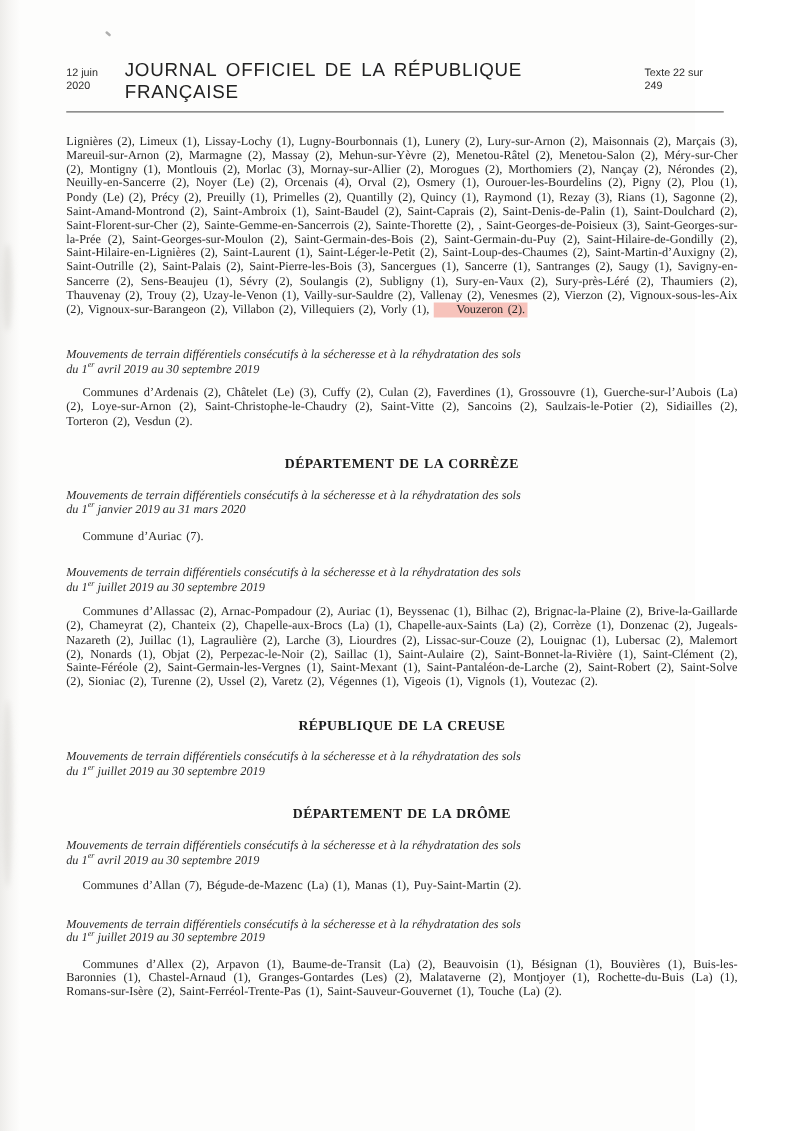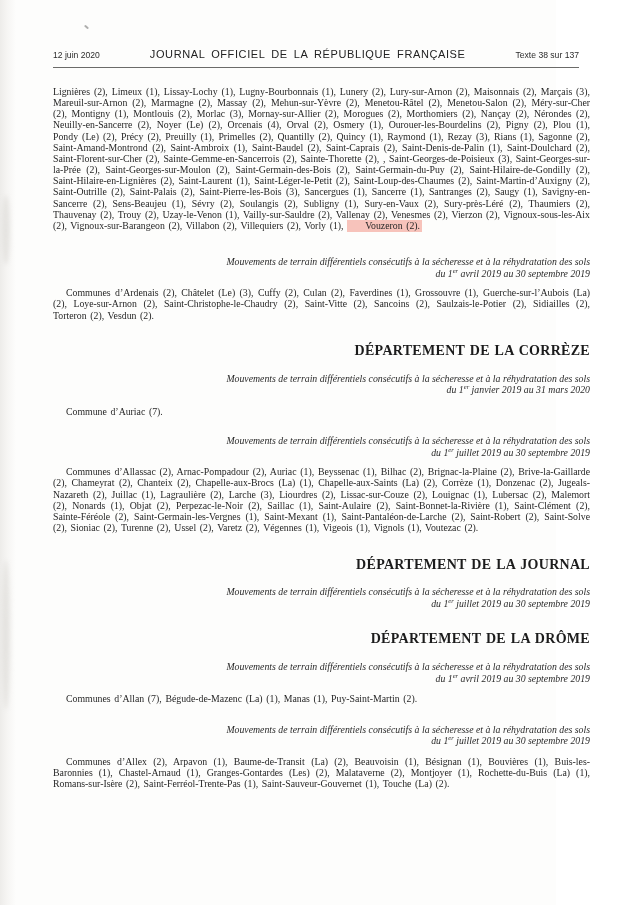--- a/index.html
+++ b/index.html
@@ -37,21 +37,21 @@
   }
   
   .header-row{
     margin-top:48px;
     display:flex;align-items:baseline;justify-content:space-between;
     font-family:"Liberation Sans","DejaVu Sans",sans-serif;
     font-size:8.6px;color:#2c2c2c;
     padding-right:11px;
   }
   .header-title{
-    font-size:11px;letter-spacing:.6px;word-spacing:2.5px;color:#222;
+    font-size:15px;letter-spacing:.6px;word-spacing:2.5px;color:#222;
   }
   .header-rule{
     margin-top:7px;margin-right:11px;height:1px;background:#6b6b69;
   }
   
   .para{
     font-size:9.8px;line-height:11.15px;
     text-align:justify;
     word-spacing:1.2px;
   }
@@ -62,34 +62,34 @@
   .p-correze{margin-top:8px;}
   .p-creuse{margin-top:8px;}
   .p-drome-avril{margin-top:8px;}
   .p-drome-juillet{margin-top:9px;}
   .hl{
     background:var(--hl,#f7c3bb);
     padding:0 2px 1px 18px;
   }
   
   .mvt{
-    text-align:right;font-style:italic;
+    text-align:left;font-style:italic;
     font-size:9.8px;line-height:11.6px;color:#2a2a2a;
   }
   .mvt sup{font-size:6.5px;line-height:0;font-style:italic;}
   .h-after-p1{margin-top:25px;}
   .h-correze-janv{margin-top:14px;}
   .h-correze-juil{margin-top:18px;}
   .h-creuse{margin-top:13px;}
   .h-drome-avril{margin-top:14px;}
   .h-drome-juil{margin-top:20px;}
   
   .dept{
-    text-align:right;font-weight:bold;
-    font-size:14px;letter-spacing:.3px;word-spacing:1px;color:#1c1c1c;
+    text-align:center;font-weight:bold;
+    font-size:11px;letter-spacing:.3px;word-spacing:1px;color:#1c1c1c;
     margin-top:22px;
   }
   .dept-correze{margin-top:22px;}
   .dept-creuse{margin-top:24px;}
   .dept-drome{}
 </style>
 </head>
 <body>
 
 <div class="page">
@@ -97,21 +97,21 @@
   <div class="edge-shadow"></div>
   <div class="edge-smudge smudge-1"></div>
   <div class="edge-smudge smudge-2"></div>
   <div class="corner-speck"></div>
 
   <div class="content">
 
     <div class="header-row">
       <span class="header-date">12 juin 2020</span>
       <span class="header-title">JOURNAL OFFICIEL DE LA RÉPUBLIQUE FRANÇAISE</span>
-      <span class="header-texte">Texte 38 sur 137</span>
+      <span class="header-texte">Texte 22 sur 249</span>
     </div>
     <div class="header-rule"></div>
 
     <p class="para p-cher"><span>Lignières (2), Limeux (1), Lissay-Lochy (1), Lugny-Bourbonnais (1), Lunery (2), Lury-sur-Arnon (2), Maisonnais (2), Marçais (3), Mareuil-sur-Arnon (2), Marmagne (2), Massay (2), Mehun-sur-Yèvre (2), Menetou-Râtel (2), Menetou-Salon (2), Méry-sur-Cher (2), Montigny (1), Montlouis (2), Morlac (3), Mornay-sur-Allier (2), Morogues (2), Morthomiers (2), Nançay (2), Nérondes (2), Neuilly-en-Sancerre (2), Noyer (Le) (2), Orcenais (4), Orval (2), Osmery (1), Ourouer-les-Bourdelins (2), Pigny (2), Plou (1), Pondy (Le) (2), Précy (2), Preuilly (1), Primelles (2), Quantilly (2), Quincy (1), Raymond (1), Rezay (3), Rians (1), Sagonne (2), Saint-Amand-Montrond (2), Saint-Ambroix (1), Saint-Baudel (2), Saint-Caprais (2), Saint-Denis-de-Palin (1), Saint-Doulchard (2), Saint-Florent-sur-Cher (2), Sainte-Gemme-en-Sancerrois (2), Sainte-Thorette (2), , Saint-Georges-de-Poisieux (3), Saint-Georges-sur-la-Prée (2), Saint-Georges-sur-Moulon (2), Saint-Germain-des-Bois (2), Saint-Germain-du-Puy (2), Saint-Hilaire-de-Gondilly (2), Saint-Hilaire-en-Lignières (2), Saint-Laurent (1), Saint-Léger-le-Petit (2), Saint-Loup-des-Chaumes (2), Saint-Martin-d’Auxigny (2), Saint-Outrille (2), Saint-Palais (2), Saint-Pierre-les-Bois (3), Sancergues (1), Sancerre (1), Santranges (2), Saugy (1), Savigny-en-Sancerre (2), Sens-Beaujeu (1), Sévry (2), Soulangis (2), Subligny (1), Sury-en-Vaux (2), Sury-près-Léré (2), Thaumiers (2), Thauvenay (2), Trouy (2), Uzay-le-Venon (1), Vailly-sur-Sauldre (2), Vallenay (2), Venesmes (2), Vierzon (2), Vignoux-sous-les-Aix (2), Vignoux-sur-Barangeon (2), Villabon (2), Villequiers (2), Vorly (1), </span><span class="hl">Vouzeron (2).</span></p>
 
     <div class="mvt h-after-p1">
       <div>Mouvements de terrain différentiels consécutifs à la sécheresse et à la réhydratation des sols</div>
       <div><span>du 1</span><sup>er</sup><span> avril 2019 au 30 septembre 2019</span></div>
     </div>
 
@@ -126,21 +126,21 @@
 
     <p class="para indent p-auriac">Commune d’Auriac (7).</p>
 
     <div class="mvt h-correze-juil">
       <div>Mouvements de terrain différentiels consécutifs à la sécheresse et à la réhydratation des sols</div>
       <div><span>du 1</span><sup>er</sup><span> juillet 2019 au 30 septembre 2019</span></div>
     </div>
 
     <p class="para indent p-correze">Communes d’Allassac (2), Arnac-Pompadour (2), Auriac (1), Beyssenac (1), Bilhac (2), Brignac-la-Plaine (2), Brive-la-Gaillarde (2), Chameyrat (2), Chanteix (2), Chapelle-aux-Brocs (La) (1), Chapelle-aux-Saints (La) (2), Corrèze (1), Donzenac (2), Jugeals-Nazareth (2), Juillac (1), Lagraulière (2), Larche (3), Liourdres (2), Lissac-sur-Couze (2), Louignac (1), Lubersac (2), Malemort (2), Nonards (1), Objat (2), Perpezac-le-Noir (2), Saillac (1), Saint-Aulaire (2), Saint-Bonnet-la-Rivière (1), Saint-Clément (2), Sainte-Féréole (2), Saint-Germain-les-Vergnes (1), Saint-Mexant (1), Saint-Pantaléon-de-Larche (2), Saint-Robert (2), Saint-Solve (2), Sioniac (2), Turenne (2), Ussel (2), Varetz (2), Végennes (1), Vigeois (1), Vignols (1), Voutezac (2).</p>
 
-    <div class="dept dept-creuse">DÉPARTEMENT DE LA JOURNAL</div>
+    <div class="dept dept-creuse">RÉPUBLIQUE DE LA CREUSE</div>
 
     <div class="mvt h-creuse">
       <div>Mouvements de terrain différentiels consécutifs à la sécheresse et à la réhydratation des sols</div>
       <div><span>du 1</span><sup>er</sup><span> juillet 2019 au 30 septembre 2019</span></div>
     </div>
 
 
     <div class="dept dept-drome">DÉPARTEMENT DE LA DRÔME</div>
 
     <div class="mvt h-drome-avril">

